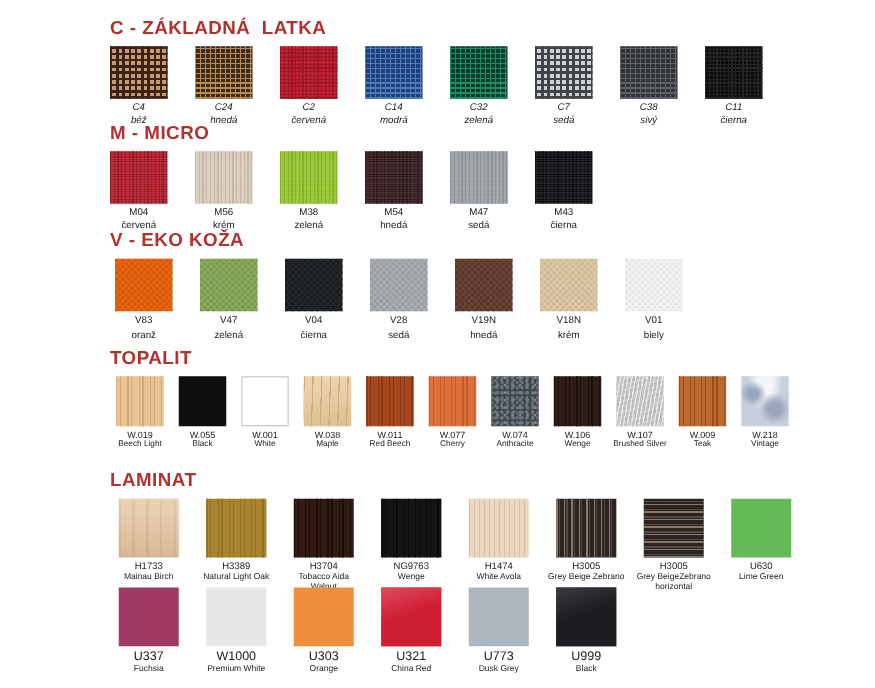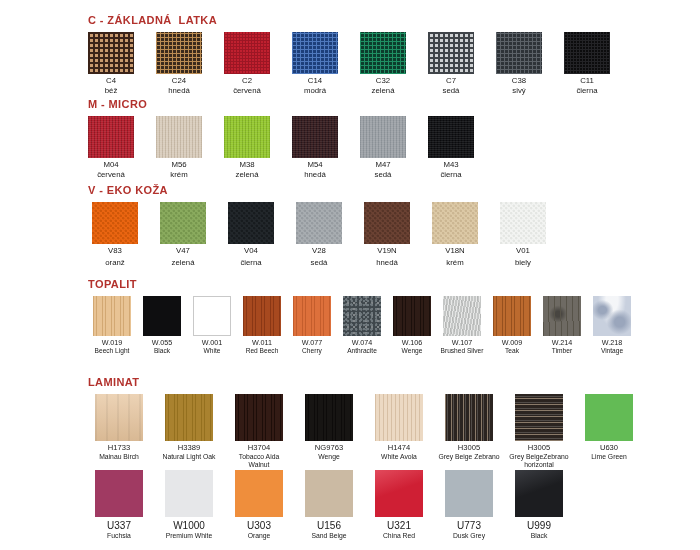--- a/index.html
+++ b/index.html
@@ -10,21 +10,21 @@
     font-family: "Liberation Sans", sans-serif;
     overflow: hidden;
   }
   #page {
     position: relative;
     width: 700px; height: 550px;
     background: #fff;
   }
   .section { position: absolute; }
   .section-title {
-    font-size: 11px;
+    font-size: 15px;
     font-weight: bold;
     color: #b2312c;
     letter-spacing: 0.4px;
     margin: 0 0 6px 0;
     white-space: pre;
   }
   .row {
     display: flex;
     align-items: flex-start;
   }
@@ -42,21 +42,21 @@
     text-align: center;
     line-height: 1.15;
     color: #1a1a1a;
     margin-top: 3px;
   }
   .code { font-size: 7.6px; display: block; }
   .name { font-size: 7.6px; display: block; }
 
   
   .sec-c .swatch { width: 46px; height: 42px; }
-  .sec-c .swatch-cell { width: 46px; margin-right: 22px; }
+  .sec-c .swatch-cell { width: 46px; margin-right: 22px; font-style: italic; }
   .sec-c .swatch-cell:last-child { margin-right: 0; }
   .sec-c .code, .sec-c .name { font-size: 7.8px; }
   .sec-c .name { margin-top: 1px; }
 
   .sec-m .swatch { width: 46px; height: 42px; }
   .sec-m .swatch-cell { width: 46px; margin-right: 22px; }
   .sec-m .swatch-cell:last-child { margin-right: 0; }
   .sec-m .code, .sec-m .name { font-size: 7.8px; }
   .sec-m .name { margin-top: 1px; }
 
@@ -274,20 +274,27 @@
           </div>
         </div>
         <div class="swatch-cell">
           <div class="swatch bordered" style="background-color: rgb(255, 255, 255);"></div>
           <div class="labels">
             <span class="code">W.001</span>
             <span class="name">White</span>
           </div>
         </div>
         <div class="swatch-cell">
+          <div class="swatch" style="background-color: rgb(233, 203, 156); background-image: repeating-linear-gradient(92deg, rgb(207, 174, 125) 0px, rgb(207, 174, 125) 1px, transparent 1px, transparent 7px), linear-gradient(rgba(255, 255, 255, 0.2), rgba(0, 0, 0, 0.05));"></div>
+          <div class="labels">
+            <span class="code">W.038</span>
+            <span class="name">Maple</span>
+          </div>
+        </div>
+        <div class="swatch-cell">
           <div class="swatch" style="background-color: rgb(167, 73, 31); background-image: repeating-linear-gradient(90deg, rgb(138, 55, 21) 0px, rgb(138, 55, 21) 1px, transparent 1px, transparent 3px, rgb(138, 55, 21) 3px, rgb(138, 55, 21) 4px, transparent 4px, transparent 9px);"></div>
           <div class="labels">
             <span class="code">W.011</span>
             <span class="name">Red Beech</span>
           </div>
         </div>
         <div class="swatch-cell">
           <div class="swatch" style="background-color: rgb(221, 112, 59); background-image: repeating-linear-gradient(90deg, rgb(196, 93, 44) 0px, rgb(196, 93, 44) 1px, transparent 1px, transparent 3px, rgb(196, 93, 44) 3px, rgb(196, 93, 44) 4px, transparent 4px, transparent 9px);"></div>
           <div class="labels">
             <span class="code">W.077</span>
@@ -313,27 +320,20 @@
           <div class="labels">
             <span class="code">W.107</span>
             <span class="name">Brushed Silver</span>
           </div>
         </div>
         <div class="swatch-cell">
           <div class="swatch" style="background-color: rgb(188, 106, 46); background-image: repeating-linear-gradient(90deg, rgb(150, 80, 30) 0px, rgb(150, 80, 30) 1px, transparent 1px, transparent 3px, rgb(150, 80, 30) 3px, rgb(150, 80, 30) 4px, transparent 4px, transparent 9px);"></div>
           <div class="labels">
             <span class="code">W.009</span>
             <span class="name">Teak</span>
-          </div>
-        </div>
-        <div class="swatch-cell">
-          <div class="swatch" style="background-color: rgb(110, 106, 99); background-image: repeating-linear-gradient(88deg, rgb(87, 83, 73) 0px, rgb(87, 83, 73) 1px, transparent 1px, transparent 6px), radial-gradient(at 40% 45%, rgba(0, 0, 0, 0.35) 0px, rgba(0, 0, 0, 0.35) 3px, transparent 9px);"></div>
-          <div class="labels">
-            <span class="code">W.214</span>
-            <span class="name">Timber</span>
           </div>
         </div>
         <div class="swatch-cell">
           <div class="swatch" style="background-color: rgb(200, 208, 222); background-image: radial-gradient(at 25% 35%, rgb(154, 166, 188) 0px, rgb(154, 166, 188) 4px, transparent 11px), radial-gradient(at 70% 65%, rgb(154, 166, 188) 0px, rgb(154, 166, 188) 5px, transparent 13px), radial-gradient(at 50% 10%, rgba(255, 255, 255, 0.8) 0px, rgba(255, 255, 255, 0.8) 6px, transparent 14px);"></div>
           <div class="labels">
             <span class="code">W.218</span>
             <span class="name">Vintage</span>
           </div>
         </div>
       </div>
@@ -417,27 +417,20 @@
           </div>
         </div>
         <div class="swatch-cell">
           <div class="swatch" style="background-color: rgb(239, 142, 60);"></div>
           <div class="labels">
             <span class="code">U303</span>
             <span class="name">Orange</span>
           </div>
         </div>
         <div class="swatch-cell">
-          <div class="swatch" style="background-color: rgb(203, 186, 163);"></div>
-          <div class="labels">
-            <span class="code">U156</span>
-            <span class="name">Sand Beige</span>
-          </div>
-        </div>
-        <div class="swatch-cell">
           <div class="swatch" style="background-color: rgb(207, 31, 52); background-image: linear-gradient(160deg, rgb(226, 74, 92) 0%, rgb(207, 31, 52) 45%, rgb(207, 31, 52) 100%);"></div>
           <div class="labels">
             <span class="code">U321</span>
             <span class="name">China Red</span>
           </div>
         </div>
         <div class="swatch-cell">
           <div class="swatch" style="background-color: rgb(173, 182, 189);"></div>
           <div class="labels">
             <span class="code">U773</span>

